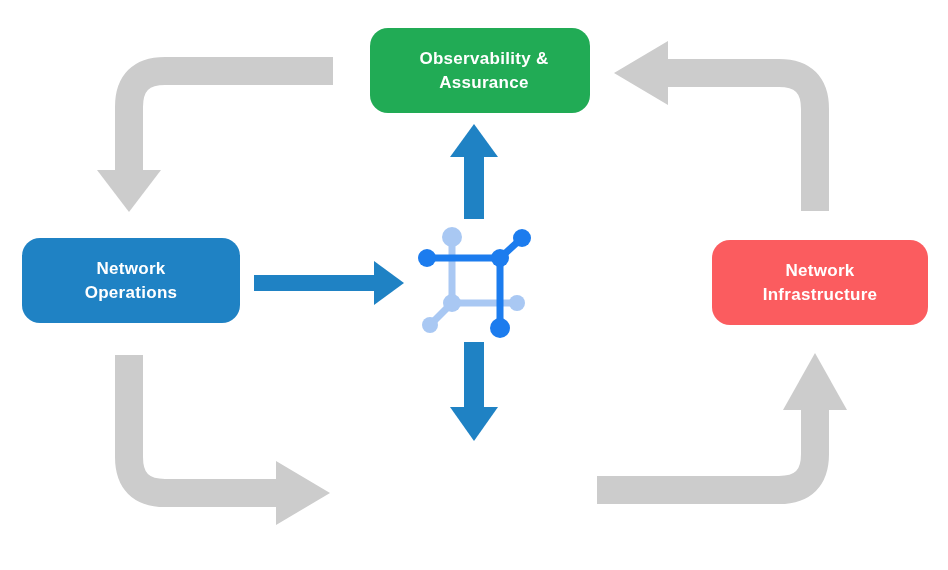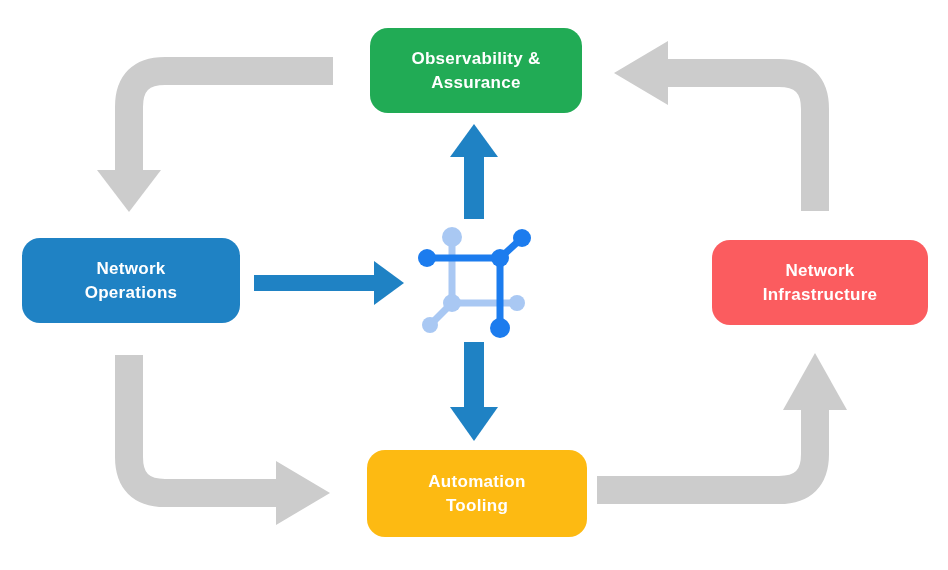--- a/index.html
+++ b/index.html
@@ -29,21 +29,21 @@
     text-align: center;
     color: #ffffff;
     font-size: 17px;
     font-weight: 600;
     letter-spacing: 0.3px;
     line-height: 1.4;
   }
   .node-label {
     white-space: pre-line;
   }
-  .node-observability { left: 370px; top: 28px;  width: 212px; height: 85px; }
+  .node-observability { left: 370px; top: 28px;  width: 212px; height: 85px; padding-left: 8px; }
   .node-operations    { left: 22px;  top: 238px; width: 218px; height: 85px; }
   .node-infrastructure{ left: 712px; top: 240px; width: 216px; height: 85px; }
   .node-automation    { left: 367px; top: 450px; width: 220px; height: 87px; }
 </style>
 </head>
 <body>
 
 <div class="canvas">
 
   <svg class="arrow-layer" viewBox="0 0 948 570">
@@ -115,18 +115,14 @@
   <div class="node node-operations" style="background-color: rgb(31, 130, 196);">
     <span class="node-label">Network
 Operations</span>
   </div>
 
   <div class="node node-infrastructure" style="background-color: rgb(251, 92, 95);">
     <span class="node-label">Network
 Infrastructure</span>
   </div>
 
-  <div class="node node-automation" style="background-color: rgb(253, 186, 18);">
-    <span class="node-label">Automation
-Tooling</span>
-  </div>
 
 </div>
 
 </body></html>

